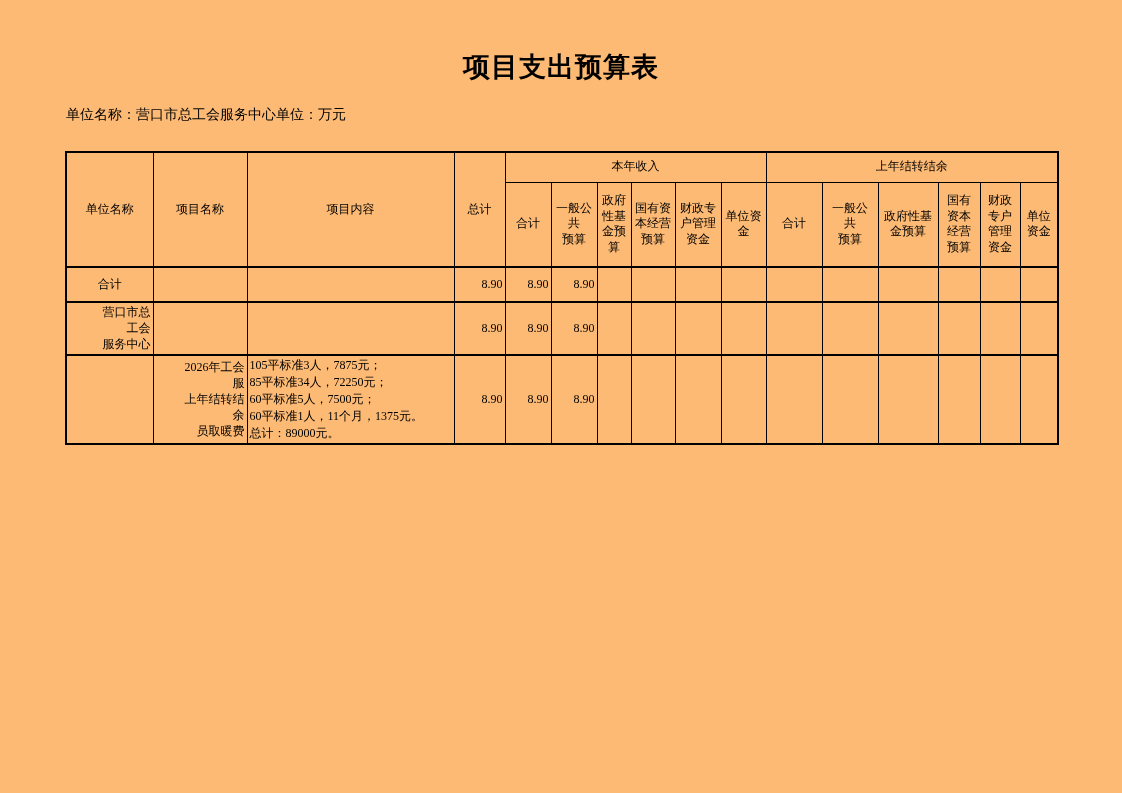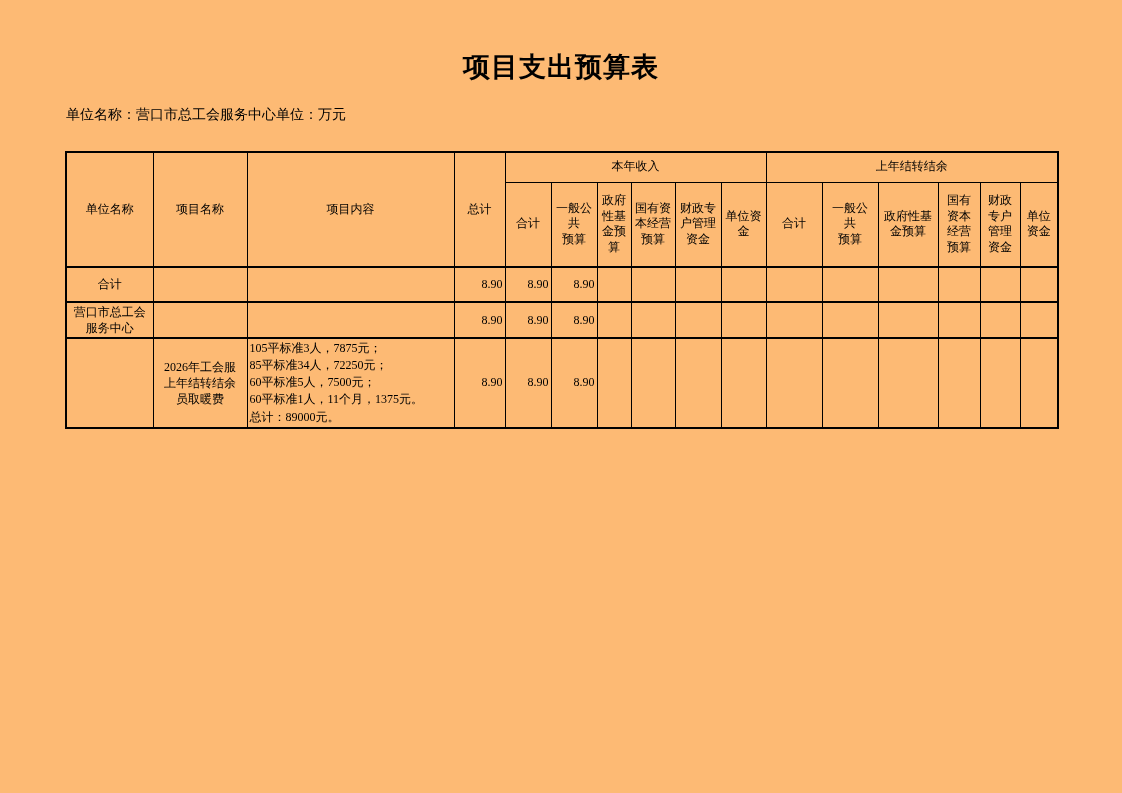--- a/index.html
+++ b/index.html
@@ -63,21 +63,21 @@
   }
   .budget tr.group-row { height: 30px; }
   .budget tr.label-row { height: 85px; }
   .budget tbody tr.r1 { height: 35px; }
   .budget tbody tr.r2 { height: 34px; }
   .budget tbody tr.r3 { height: 88px; }
   
   .budget tbody tr:first-child td { border-top: 2px solid #000; }
   .budget tbody td { border-bottom: 2px solid #000; }
   .budget td.center { text-align: center; }
-  .budget td.left   { text-align: center; white-space: pre-line; line-height: 1.35; }
+  .budget td.left   { text-align: right; white-space: pre-line; line-height: 1.35; padding-left: 24px; }
   .budget td.num    { text-align: right; padding-right: 2px; margin-top: 12px; }
   .budget td.content { text-align: left; white-space: pre-line; line-height: 1.42; }
 </style>
 </head>
 <body>
 
 <div class="page">
 
   <h1 class="doc-title">项目支出预算表</h1>
 

